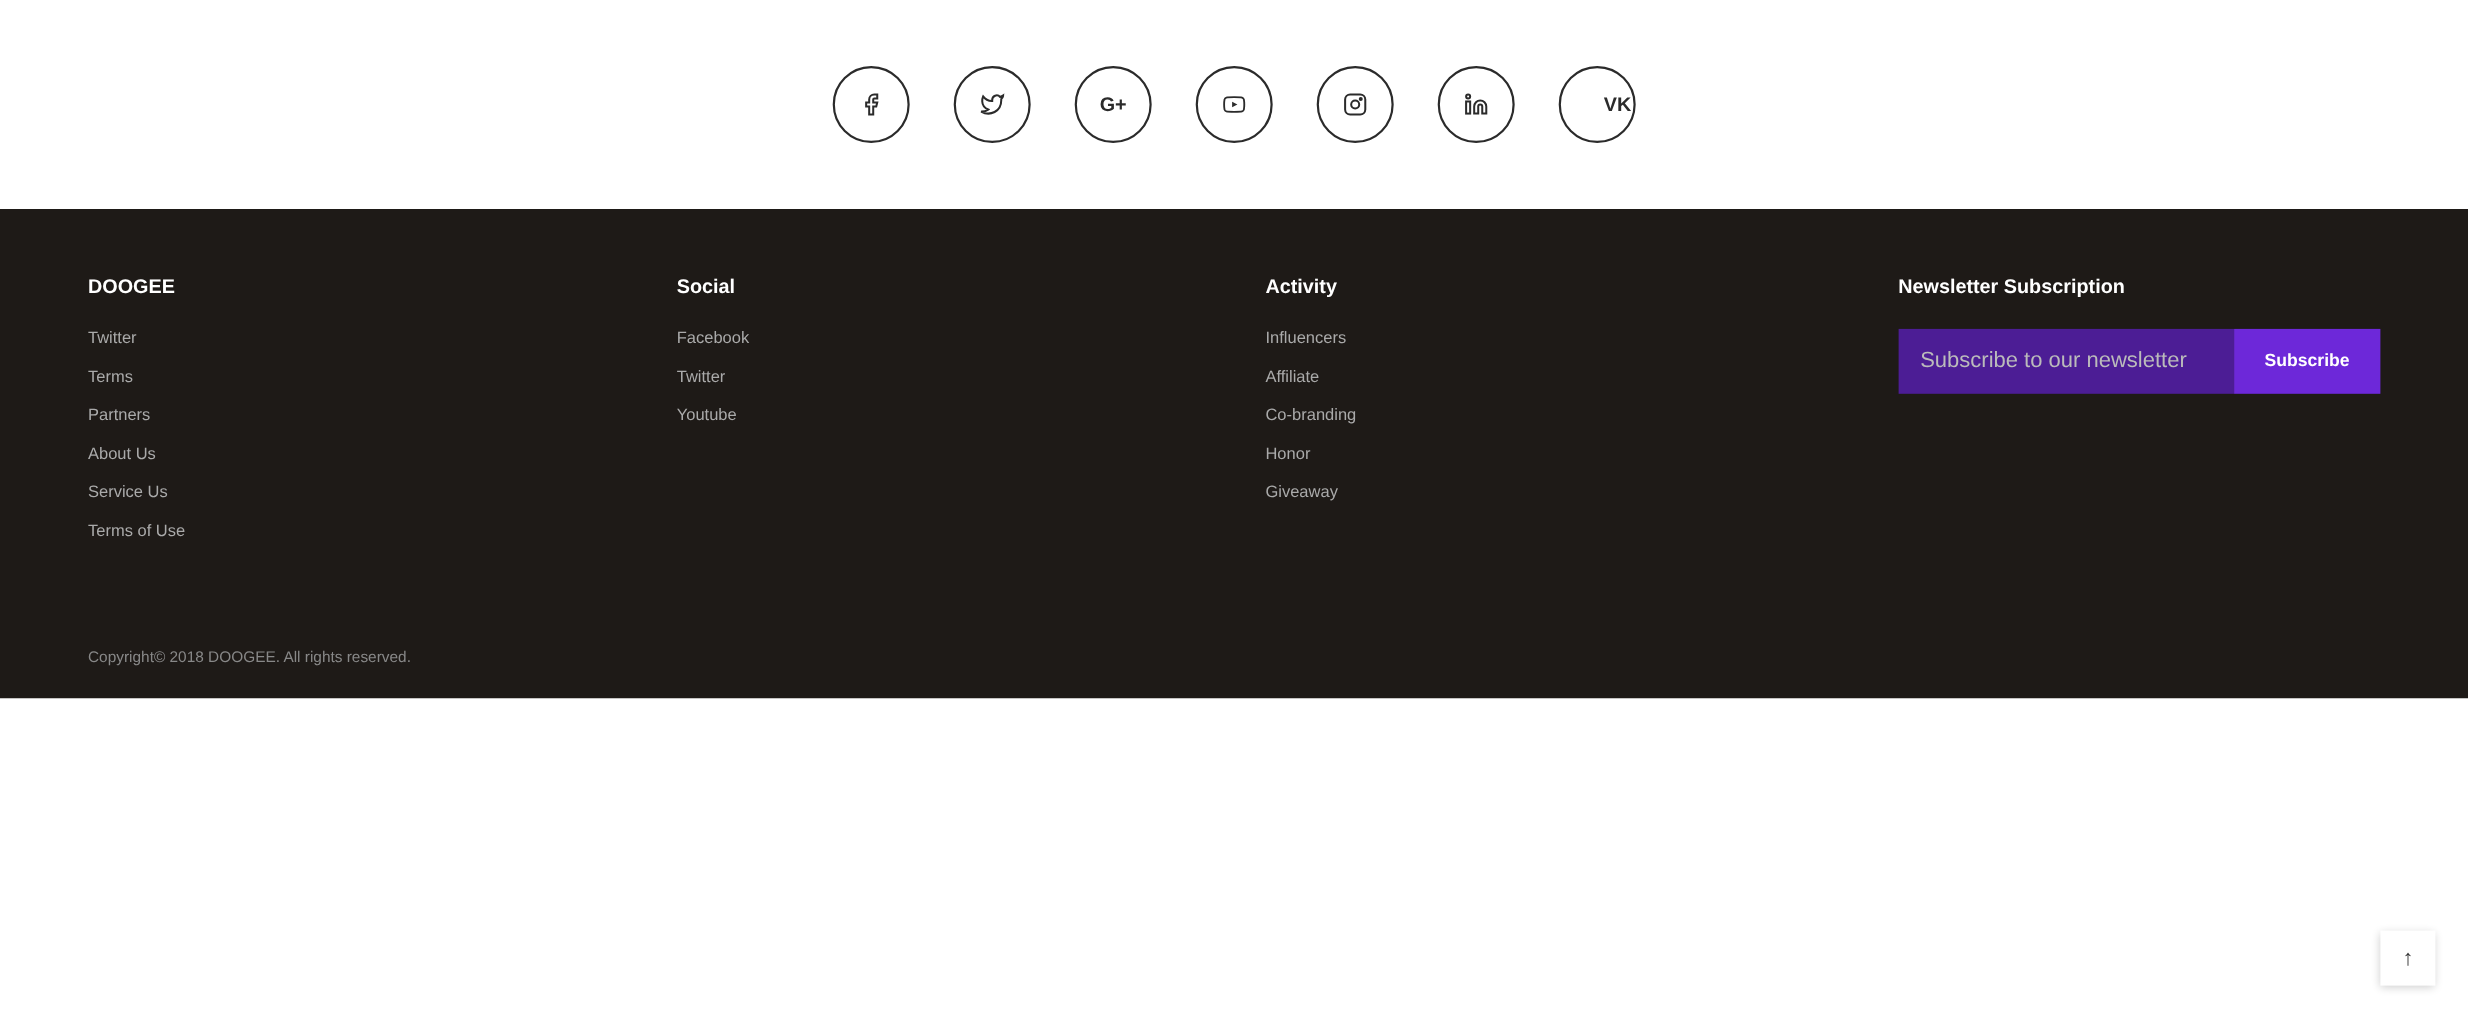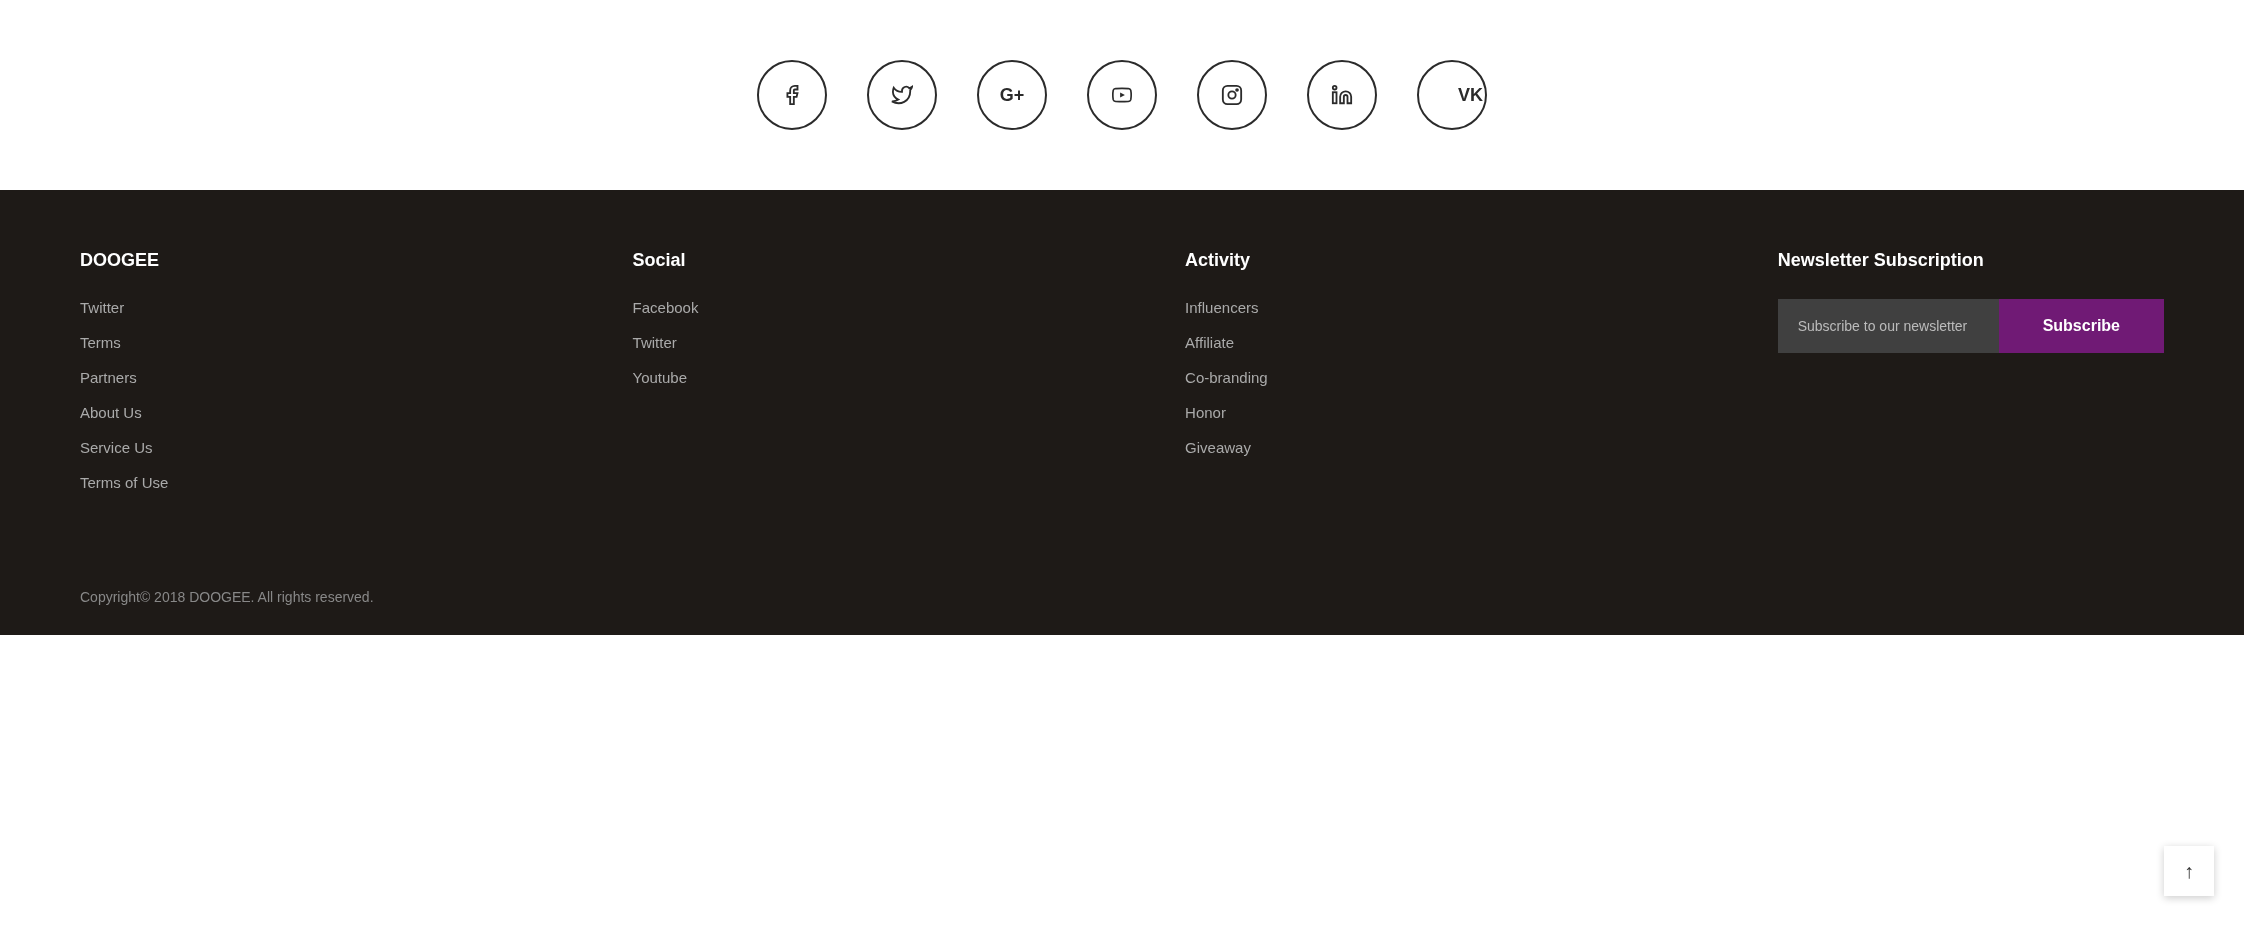--- a/index.html
+++ b/index.html
@@ -75,34 +75,34 @@
     }
 
     .newsletter-form {
       display: flex;
       margin-top: 0;
     }
 
     .newsletter-input {
       flex: 1;
       padding: 18px 20px;
-      background: #404040;
+      background: #4c1d95;
       border: none;
       color: #ddd;
-      font-size: 14px;
+      font-size: 20px;
       outline: none;
     }
 
     .newsletter-input::placeholder {
       color: #bbb;
     }
 
     .subscribe-btn {
-      padding: 18px 44px;
-      background: #701a75;
+      padding: 18px 28px;
+      background: #6d28d9;
       border: none;
       color: #fff;
       font-size: 16px;
       font-weight: bold;
       cursor: pointer;
     }
 
     .footer-bottom {
       text-align: left;
       color: #888;

